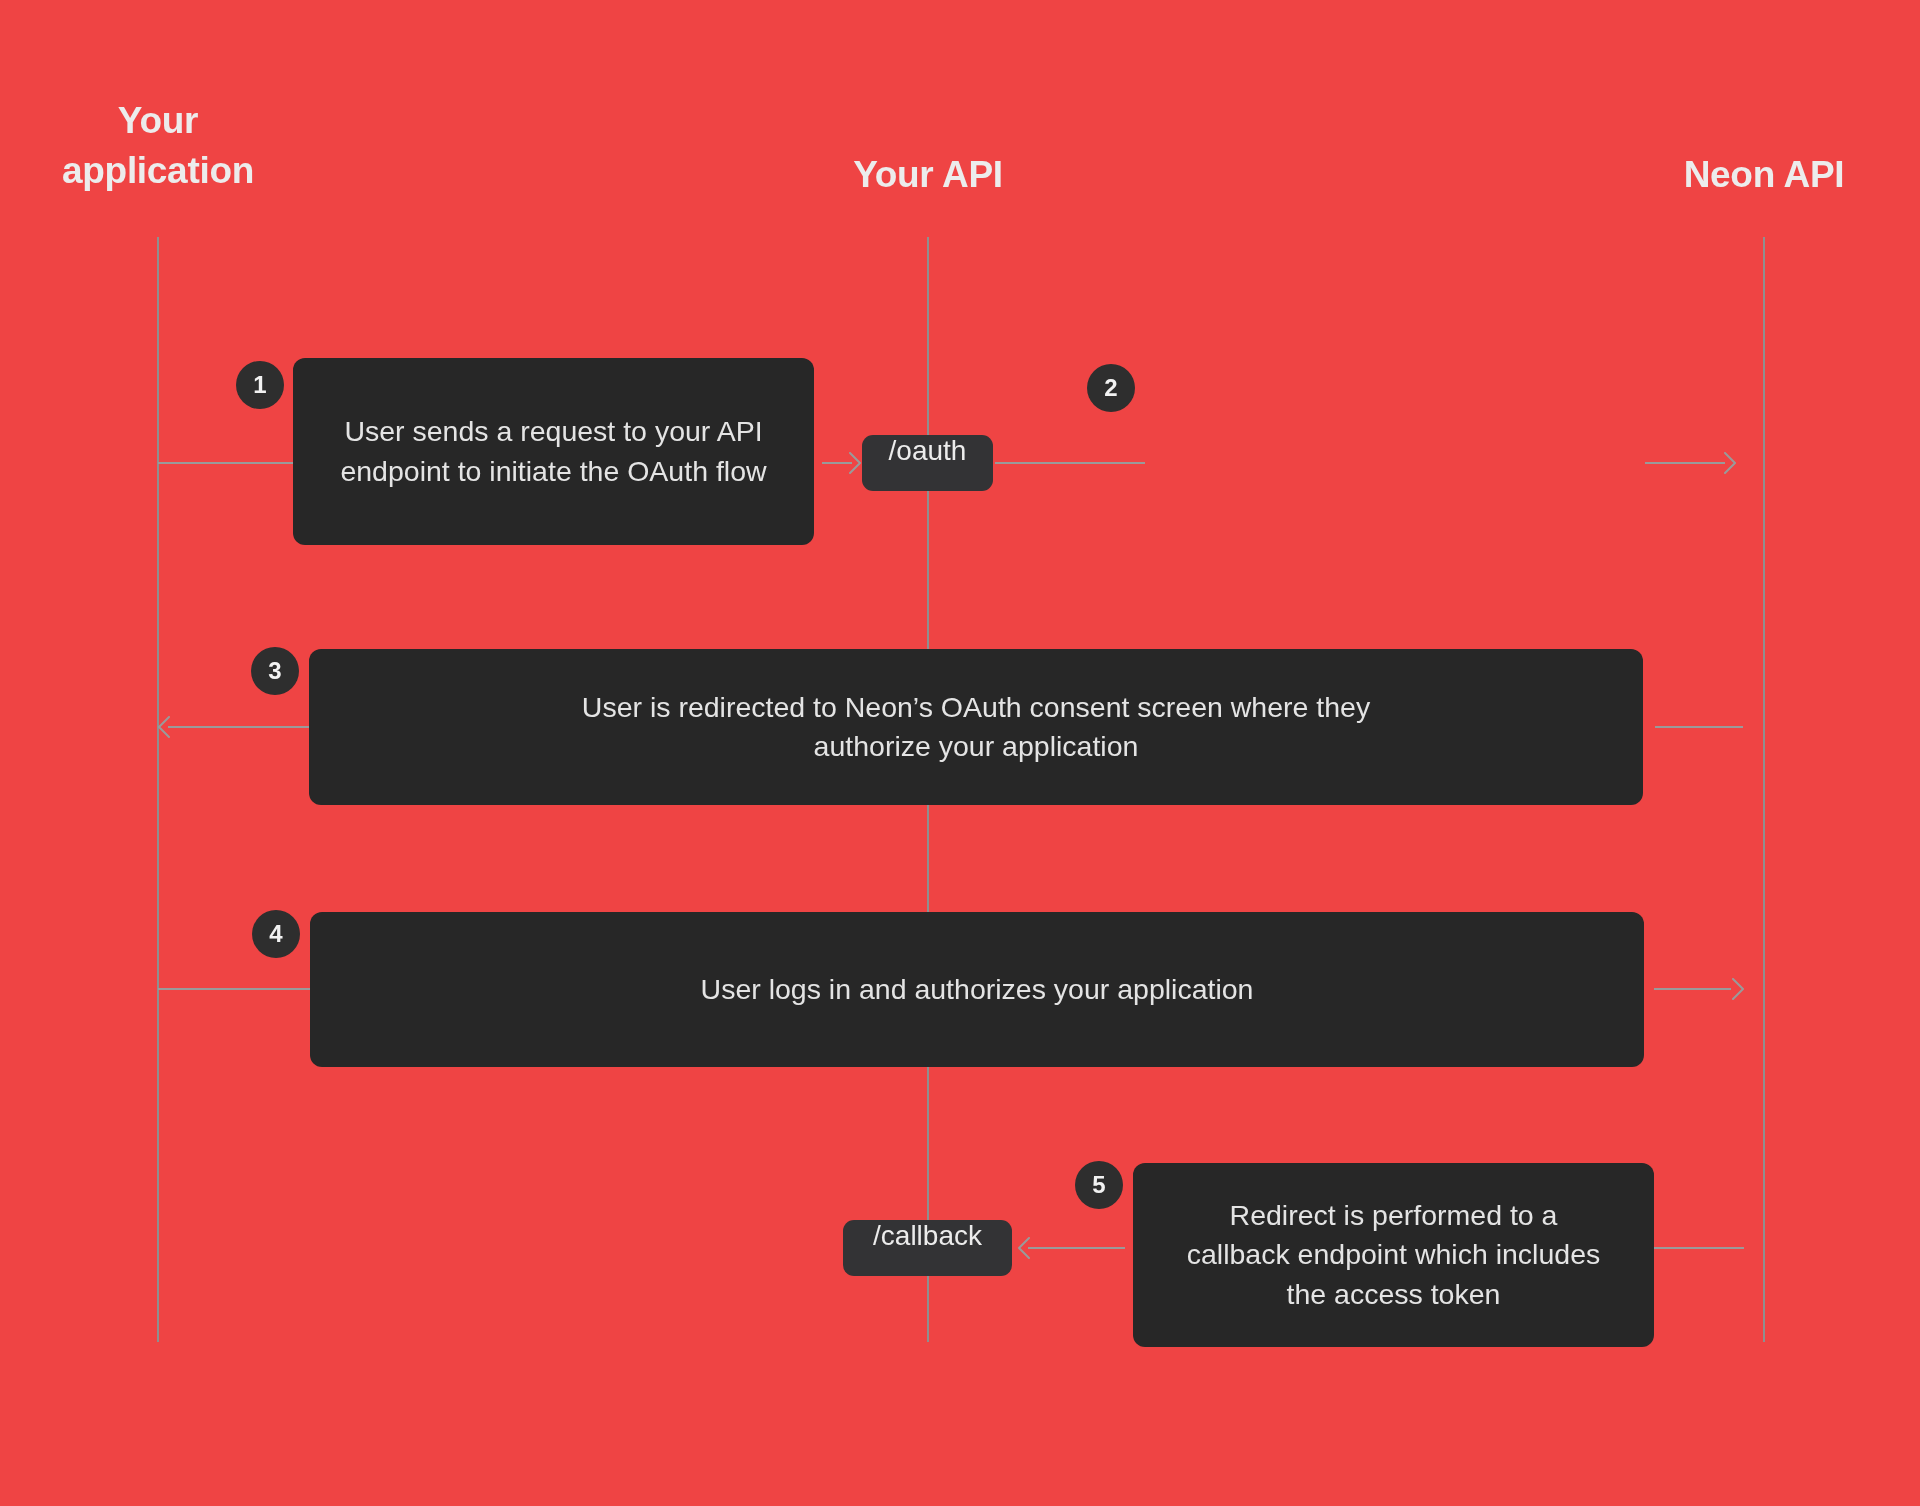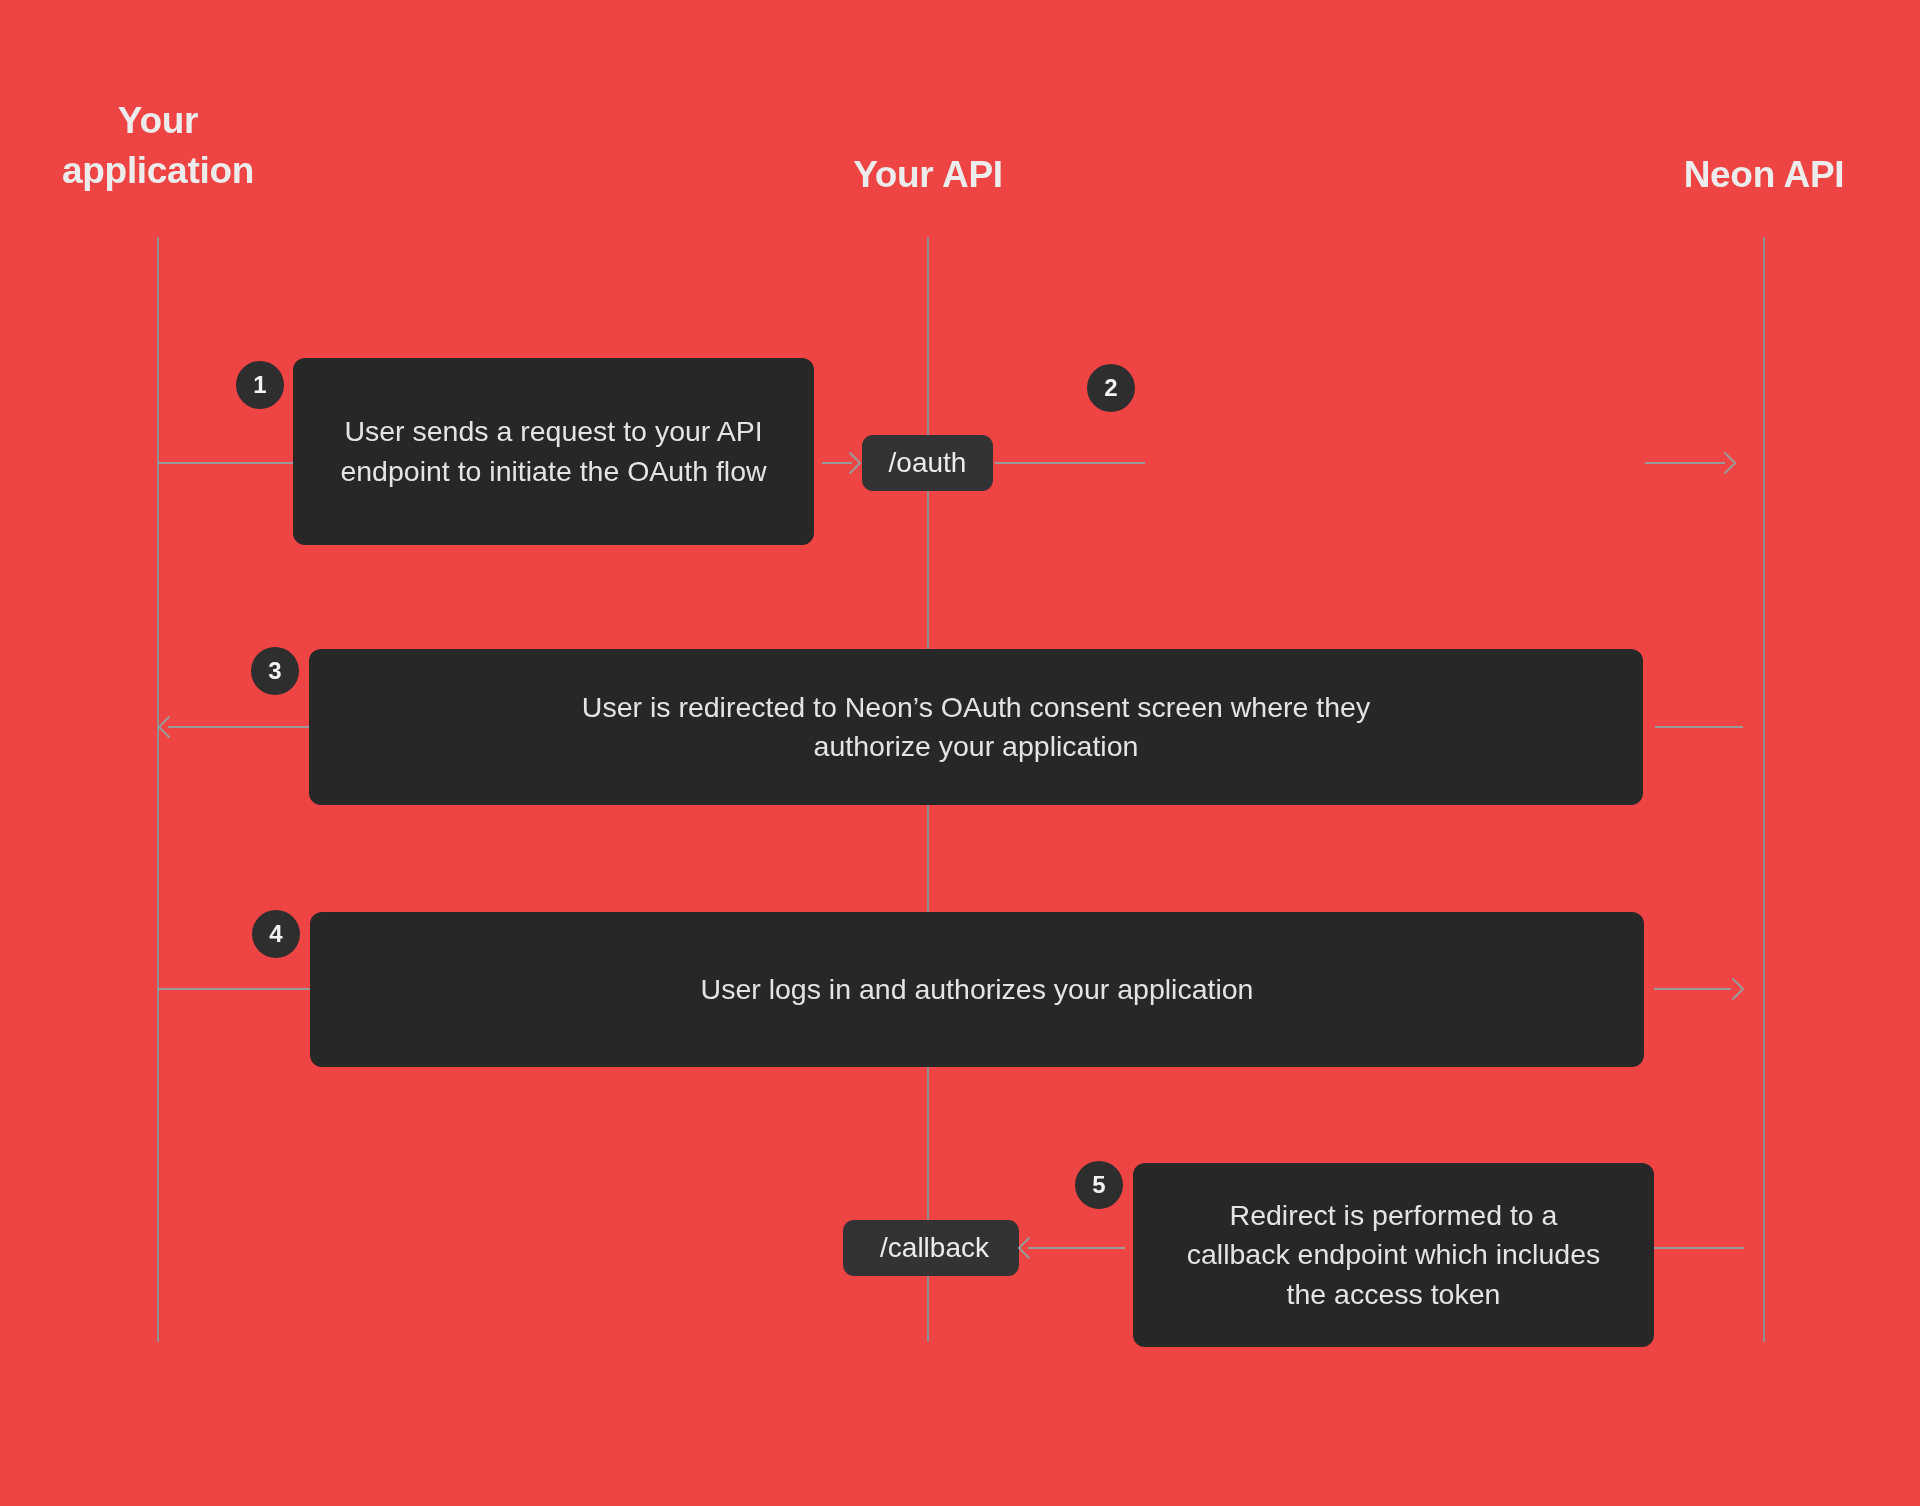--- a/index.html
+++ b/index.html
@@ -57,21 +57,21 @@
     align-items: center;
     justify-content: center;
   }
   .pill {
     position: absolute;
     background: #333335;
     border-radius: 11px;
     color: #ececec;
     font-size: 28px;
     display: flex;
-    align-items: center;
+    align-items: flex-start;
     justify-content: center;
   }
   .hline {
     position: absolute;
     height: 2px;
     background: #9a9a9a;
   }
   .chev {
     position: absolute;
     width: 14px;
@@ -150,21 +150,21 @@
     <span class="inner" style="width:1100px;">User logs in and authorizes your application</span>
   </div>
 
   <div class="hline" style="left:1654px; top:988px; width:77px;"></div>
   <div class="chev" style="left:1731px; top:978px;">
     <svg width="14" height="22" viewBox="0 0 14 22">
         <polyline points="2,1 12,11 2,21" fill="none" stroke="#9a9a9a" stroke-width="2" stroke-linecap="round" stroke-linejoin="round"></polyline>
       </svg>
   </div>
 
-  <div class="pill" style="left:843px; top:1220px; width:169px; height:56px;padding-left:7px;">
+  <div class="pill" style="left:843px; top:1220px; width:169px; height:56px;">
     <span>/callback</span>
   </div>
 
   <div class="chev" style="left:1017px; top:1237px;">
     <svg width="14" height="22" viewBox="0 0 14 22">
         <polyline points="12,1 2,11 12,21" fill="none" stroke="#9a9a9a" stroke-width="2" stroke-linecap="round" stroke-linejoin="round"></polyline>
       </svg>
   </div>
   <div class="hline" style="left:1028px; top:1247px; width:97px;"></div>
 

